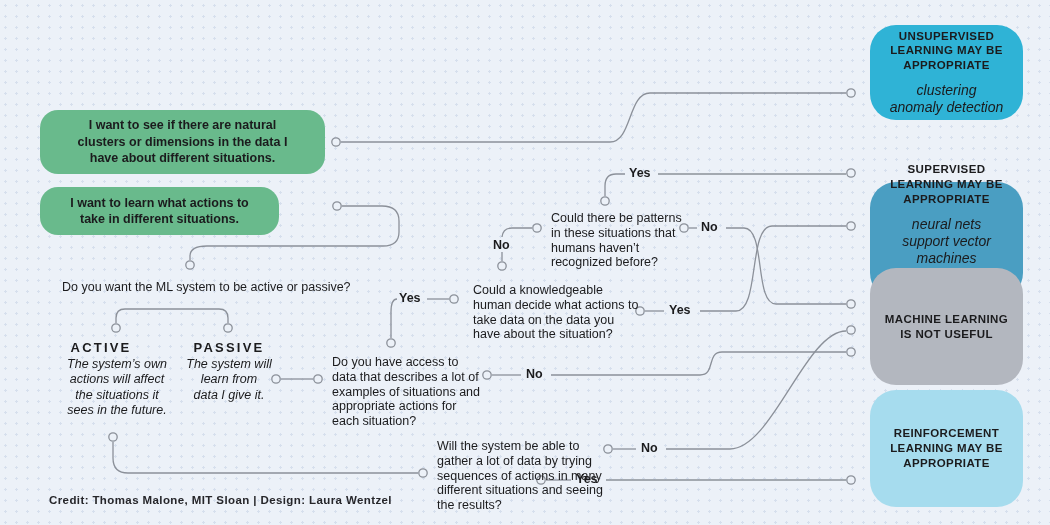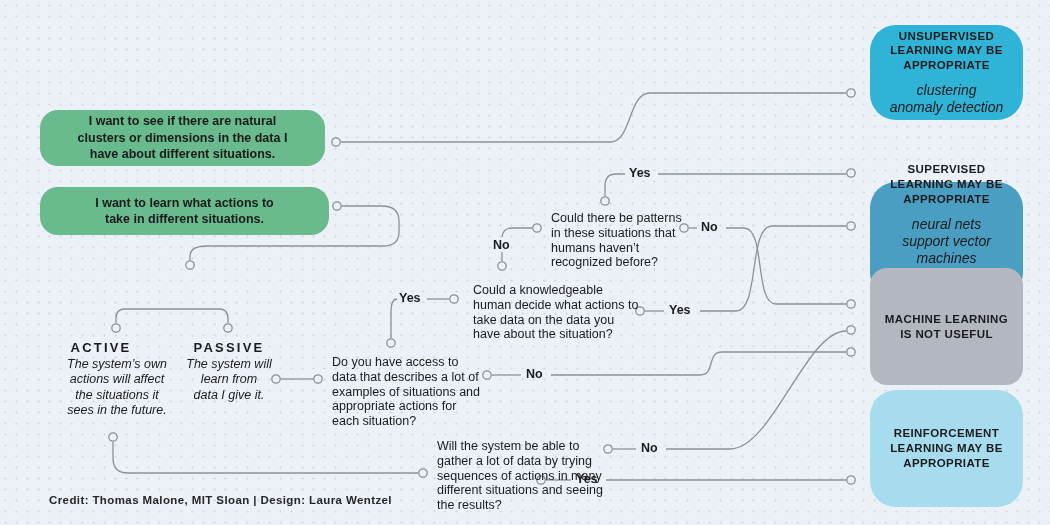--- a/index.html
+++ b/index.html
@@ -6,22 +6,22 @@
   body{font-family:"Liberation Sans","DejaVu Sans",sans-serif;}
   #canvas{position:relative;width:1050px;height:525px;overflow:hidden;
     background-color:#ecf1f8;
     background-image:radial-gradient(#d6dfed 1px, rgba(0,0,0,0) 1.3px);
     background-size:11px 11px;color:#1b1b1d;}
   .ml{white-space:pre-line;}
   .abs{position:absolute;}
   #title{left:40px;top:28px;font-size:27px;font-weight:bold;line-height:1.22;letter-spacing:.2px;}
   .startbox{background:#69ba8c;border-radius:18px;display:flex;align-items:center;justify-content:center;
     text-align:center;font-weight:bold;font-size:12.5px;line-height:1.32;padding:4px 10px;box-sizing:border-box;}
-  #start1{left:40px;top:110px;width:285px;height:56px;}
-  #start2{left:40px;top:187px;width:289px;height:48px;}
+  #start1{left:40px;top:110px;width:285px;height:64px;}
+  #start2{left:40px;top:187px;width:239px;height:48px;}
   .outcome{left:870px;width:153px;border-radius:26px;display:flex;flex-direction:column;
     align-items:center;justify-content:center;text-align:center;box-sizing:border-box;padding:8px 10px;}
   .outcome .ot{font-weight:bold;font-size:11.5px;line-height:1.3;letter-spacing:.4px;}
   .outcome .oi{font-style:italic;font-size:14px;line-height:1.22;margin-top:9px;}
   #out-unsupervised{top:25px;height:95px;}
   #out-supervised{top:148px;height:117px;margin-top:34px;}
   #out-notuseful{top:268px;height:117px;}
   #out-reinforcement{top:390px;height:117px;}
   .q{font-size:12.5px;line-height:1.18;}
   #q-activepassive{left:62px;top:280px;white-space:nowrap;}
@@ -110,20 +110,21 @@
       <circle cx="423" cy="473" r="4.2"></circle>
   </svg>
 
 
   <div id="start1" class="abs startbox ml" style="background-color: rgb(105, 186, 140);">I want to see if there are natural
 clusters or dimensions in the data I
 have about different situations.</div>
   <div id="start2" class="abs startbox ml" style="background-color: rgb(105, 186, 140);">I want to learn what actions to
 take in different situations.</div>
 
+  <div id="q-activepassive" class="abs q">Do you want the ML system to be active or passive?</div>
   <div id="lbl-active" class="abs branchlabel">ACTIVE</div>
   <div id="desc-active" class="abs branchdesc ml">The system’s own
 actions will affect
 the situations it
 sees in the future.</div>
   <div id="lbl-passive" class="abs branchlabel">PASSIVE</div>
   <div id="desc-passive" class="abs branchdesc ml">The system will
 learn from
 data I give it.</div>
   <div id="q-access" class="abs q ml">Do you have access to
@@ -163,21 +164,21 @@
   </div>
   <div id="out-supervised" class="abs outcome" style="background-color: rgb(74, 158, 194);">
     <div class="ot ml">SUPERVISED
 LEARNING MAY BE
 APPROPRIATE</div>
     <div class="oi ml">neural nets
 support vector machines
 regression
 recommender systems</div>
   </div>
-  <div id="out-notuseful" class="abs outcome" style="background-color: rgb(179, 183, 191); border-radius: 17px;">
+  <div id="out-notuseful" class="abs outcome" style="background-color: rgb(179, 183, 191);">
     <div class="ot ml">MACHINE LEARNING
 IS NOT USEFUL</div>
   </div>
   <div id="out-reinforcement" class="abs outcome" style="background-color: rgb(166, 220, 238);">
     <div class="ot ml">REINFORCEMENT
 LEARNING MAY BE
 APPROPRIATE</div>
   </div>
 
   <div id="credit" class="abs">Credit: Thomas Malone, MIT Sloan | Design: Laura Wentzel</div>

